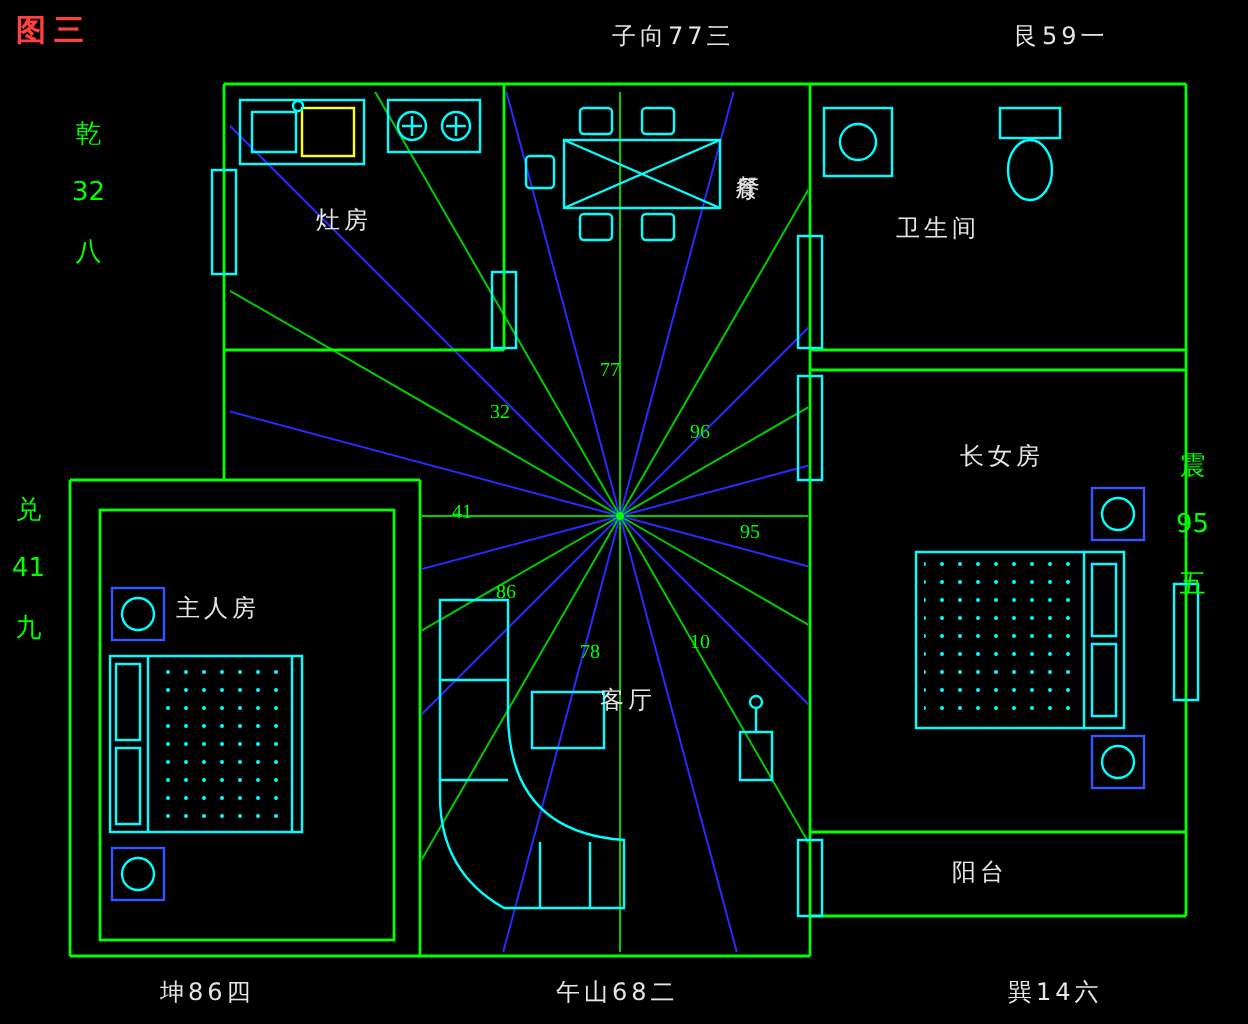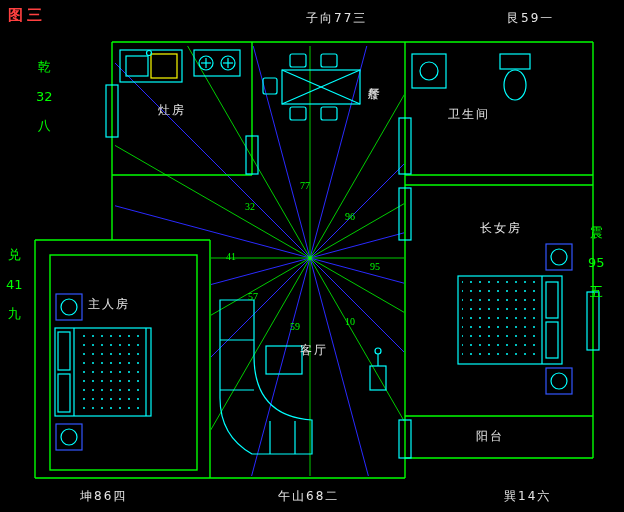--- a/index.html
+++ b/index.html
@@ -196,17 +196,17 @@
   <div class="lbl" style="left:480px;top:222px">长女房</div>
   <div class="lbl" style="left:88px;top:298px">主人房</div>
   <div class="lbl" style="left:300px;top:344px">客厅</div>
   <div class="lbl" style="left:476px;top:430px">阳台</div>
 
   <div class="deg" style="left:300px;top:180px">77</div>
   <div class="deg" style="left:245px;top:201px">32</div>
   <div class="deg" style="left:345px;top:211px">96</div>
   <div class="deg" style="left:226px;top:251px">41</div>
   <div class="deg" style="left:370px;top:261px">95</div>
-  <div class="deg" style="left:248px;top:291px">57</div>
-  <div class="deg" style="left:290px;top:321px">59</div>
+  <div class="deg" style="left:248px;top:291px">86</div>
+  <div class="deg" style="left:290px;top:321px">78</div>
   <div class="deg" style="left:345px;top:316px">10</div>
 
 </div>
 
 </body></html>

